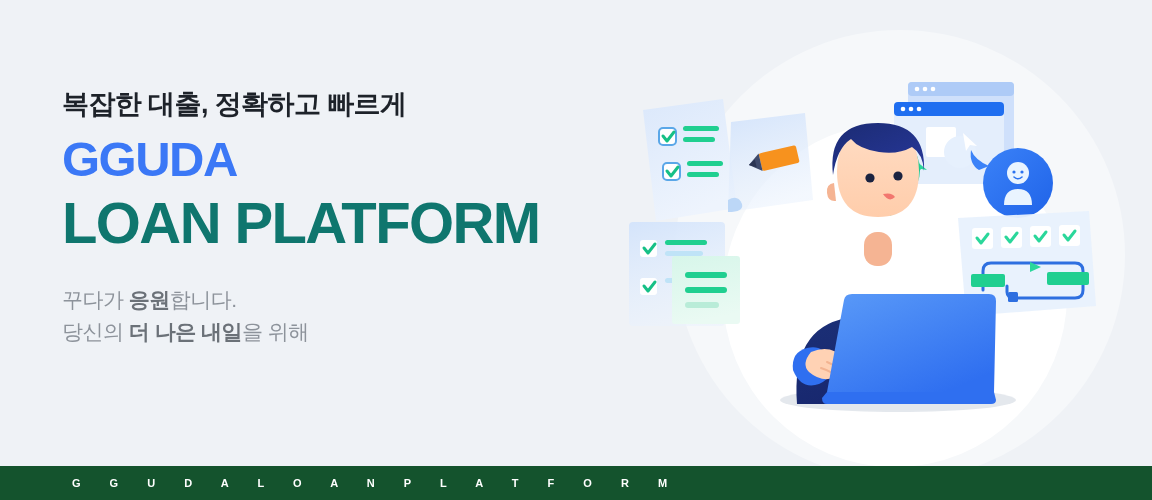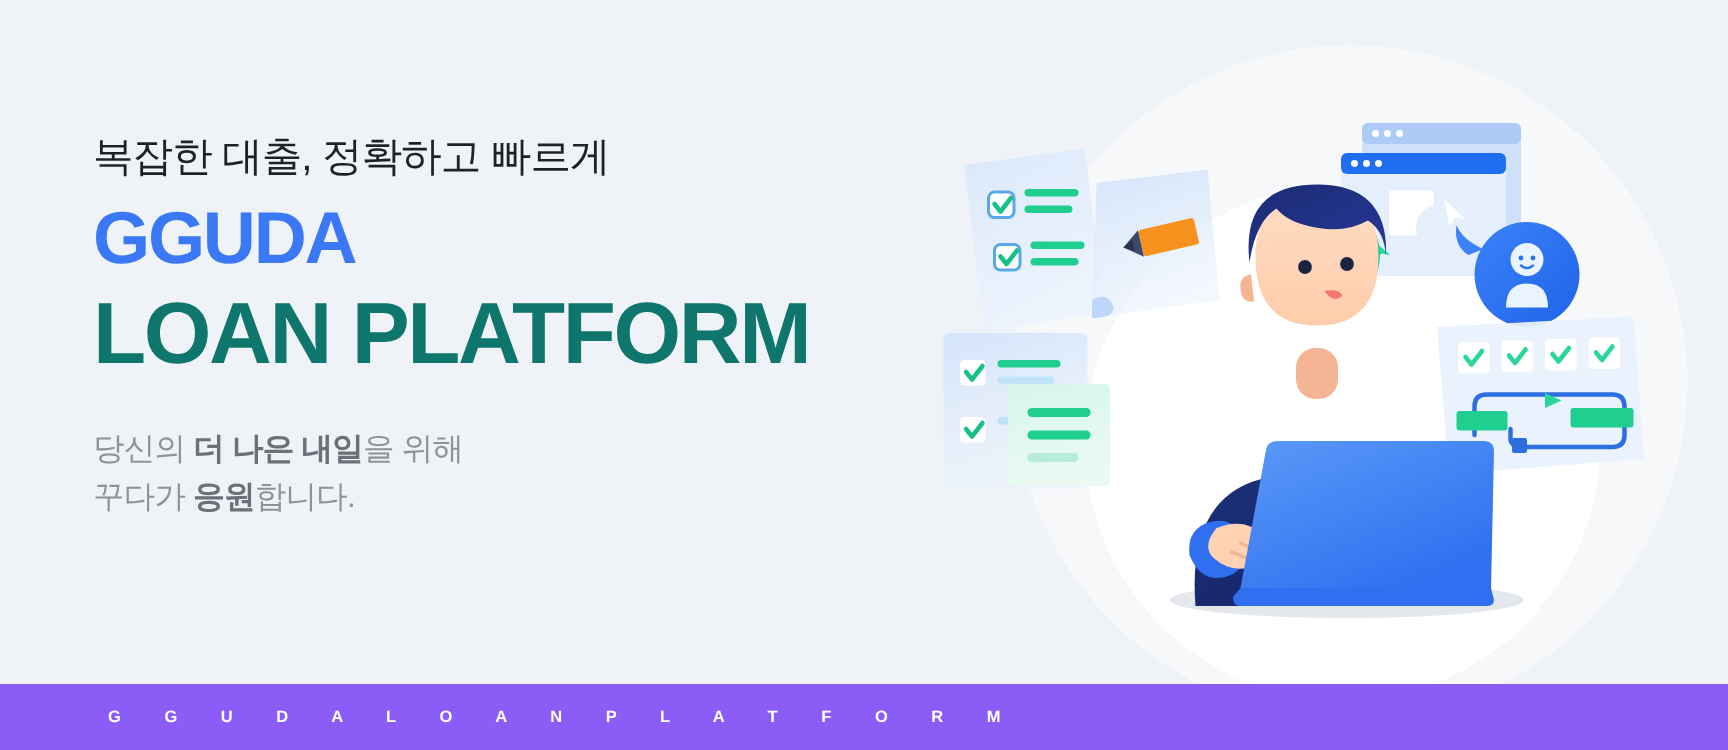--- a/index.html
+++ b/index.html
@@ -7,61 +7,61 @@
     width:1152px;height:500px;overflow:hidden;
     background:#eff2f6;
     font-family:"Liberation Sans","DejaVu Sans",sans-serif;
     position:relative;
   }
   .hero{position:absolute;inset:0;background:#eff2f6;overflow:hidden;}
 
   
   .copy{position:absolute;left:62px;top:88px;width:560px;}
   .eyebrow{
-    font-size:27px;font-weight:400;color:#1d2229;letter-spacing:-0.6px;
+    font-size:27px;font-weight:700;color:#1d2229;letter-spacing:-0.6px;
     line-height:1.2;white-space:nowrap;
   }
   .brand{
     font-size:49px;font-weight:700;color:#3b78f6;letter-spacing:-1.5px;
     line-height:1.06;margin-top:14px;
   }
   .product{
     font-size:58px;font-weight:700;color:#0f766e;letter-spacing:-1.6px;
     line-height:1.06;margin-top:6px;white-space:nowrap;
   }
   .tagline{margin-top:30px;font-size:21px;line-height:1.52;color:#8d939b;letter-spacing:-0.5px;}
   .tagline b{color:#6b7178;font-weight:700;}
   .tagline .ln{display:block;white-space:nowrap;}
 
   
   .art{position:absolute;left:615px;top:0;width:537px;height:466px;}
   .art svg{display:block;width:537px;height:466px;}
 
   
   .ribbon{
-    position:absolute;left:0;bottom:0;width:1152px;height:44px;
-    background:#8b5cf6;display:flex;align-items:center;
+    position:absolute;left:0;bottom:0;width:1152px;height:34px;
+    background:#14532d;display:flex;align-items:center;
   }
   .ribbon-text{
     color:#ffffff;font-size:11px;font-weight:600;
     letter-spacing:13px;padding-left:72px;white-space:nowrap;
   }
 </style>
 </head>
 <body>
 
 <div class="hero">
 
   <div class="copy">
     <div class="eyebrow">복잡한 대출, 정확하고 빠르게</div>
     <div class="brand">GGUDA</div>
     <div class="product">LOAN PLATFORM</div>
     <div class="tagline">
+      <span class="ln"><span>꾸다가 </span><b>응원</b><span>합니다.</span></span>
       <span class="ln"><span>당신의 </span><b>더 나은 내일</b><span>을 위해</span></span>
-      <span class="ln"><span>꾸다가 </span><b>응원</b><span>합니다.</span></span>
     </div>
   </div>
 
   <div class="art">
     <svg viewBox="0 0 537 466" xmlns="http://www.w3.org/2000/svg">
       <defs>
         <linearGradient id="gCardBlue" x1="0" y1="0" x2="0.4" y2="1">
           <stop offset="0" stop-color="#dbe8fb"></stop>
             <stop offset="1" stop-color="#eef4fd"></stop>
         </linearGradient>

